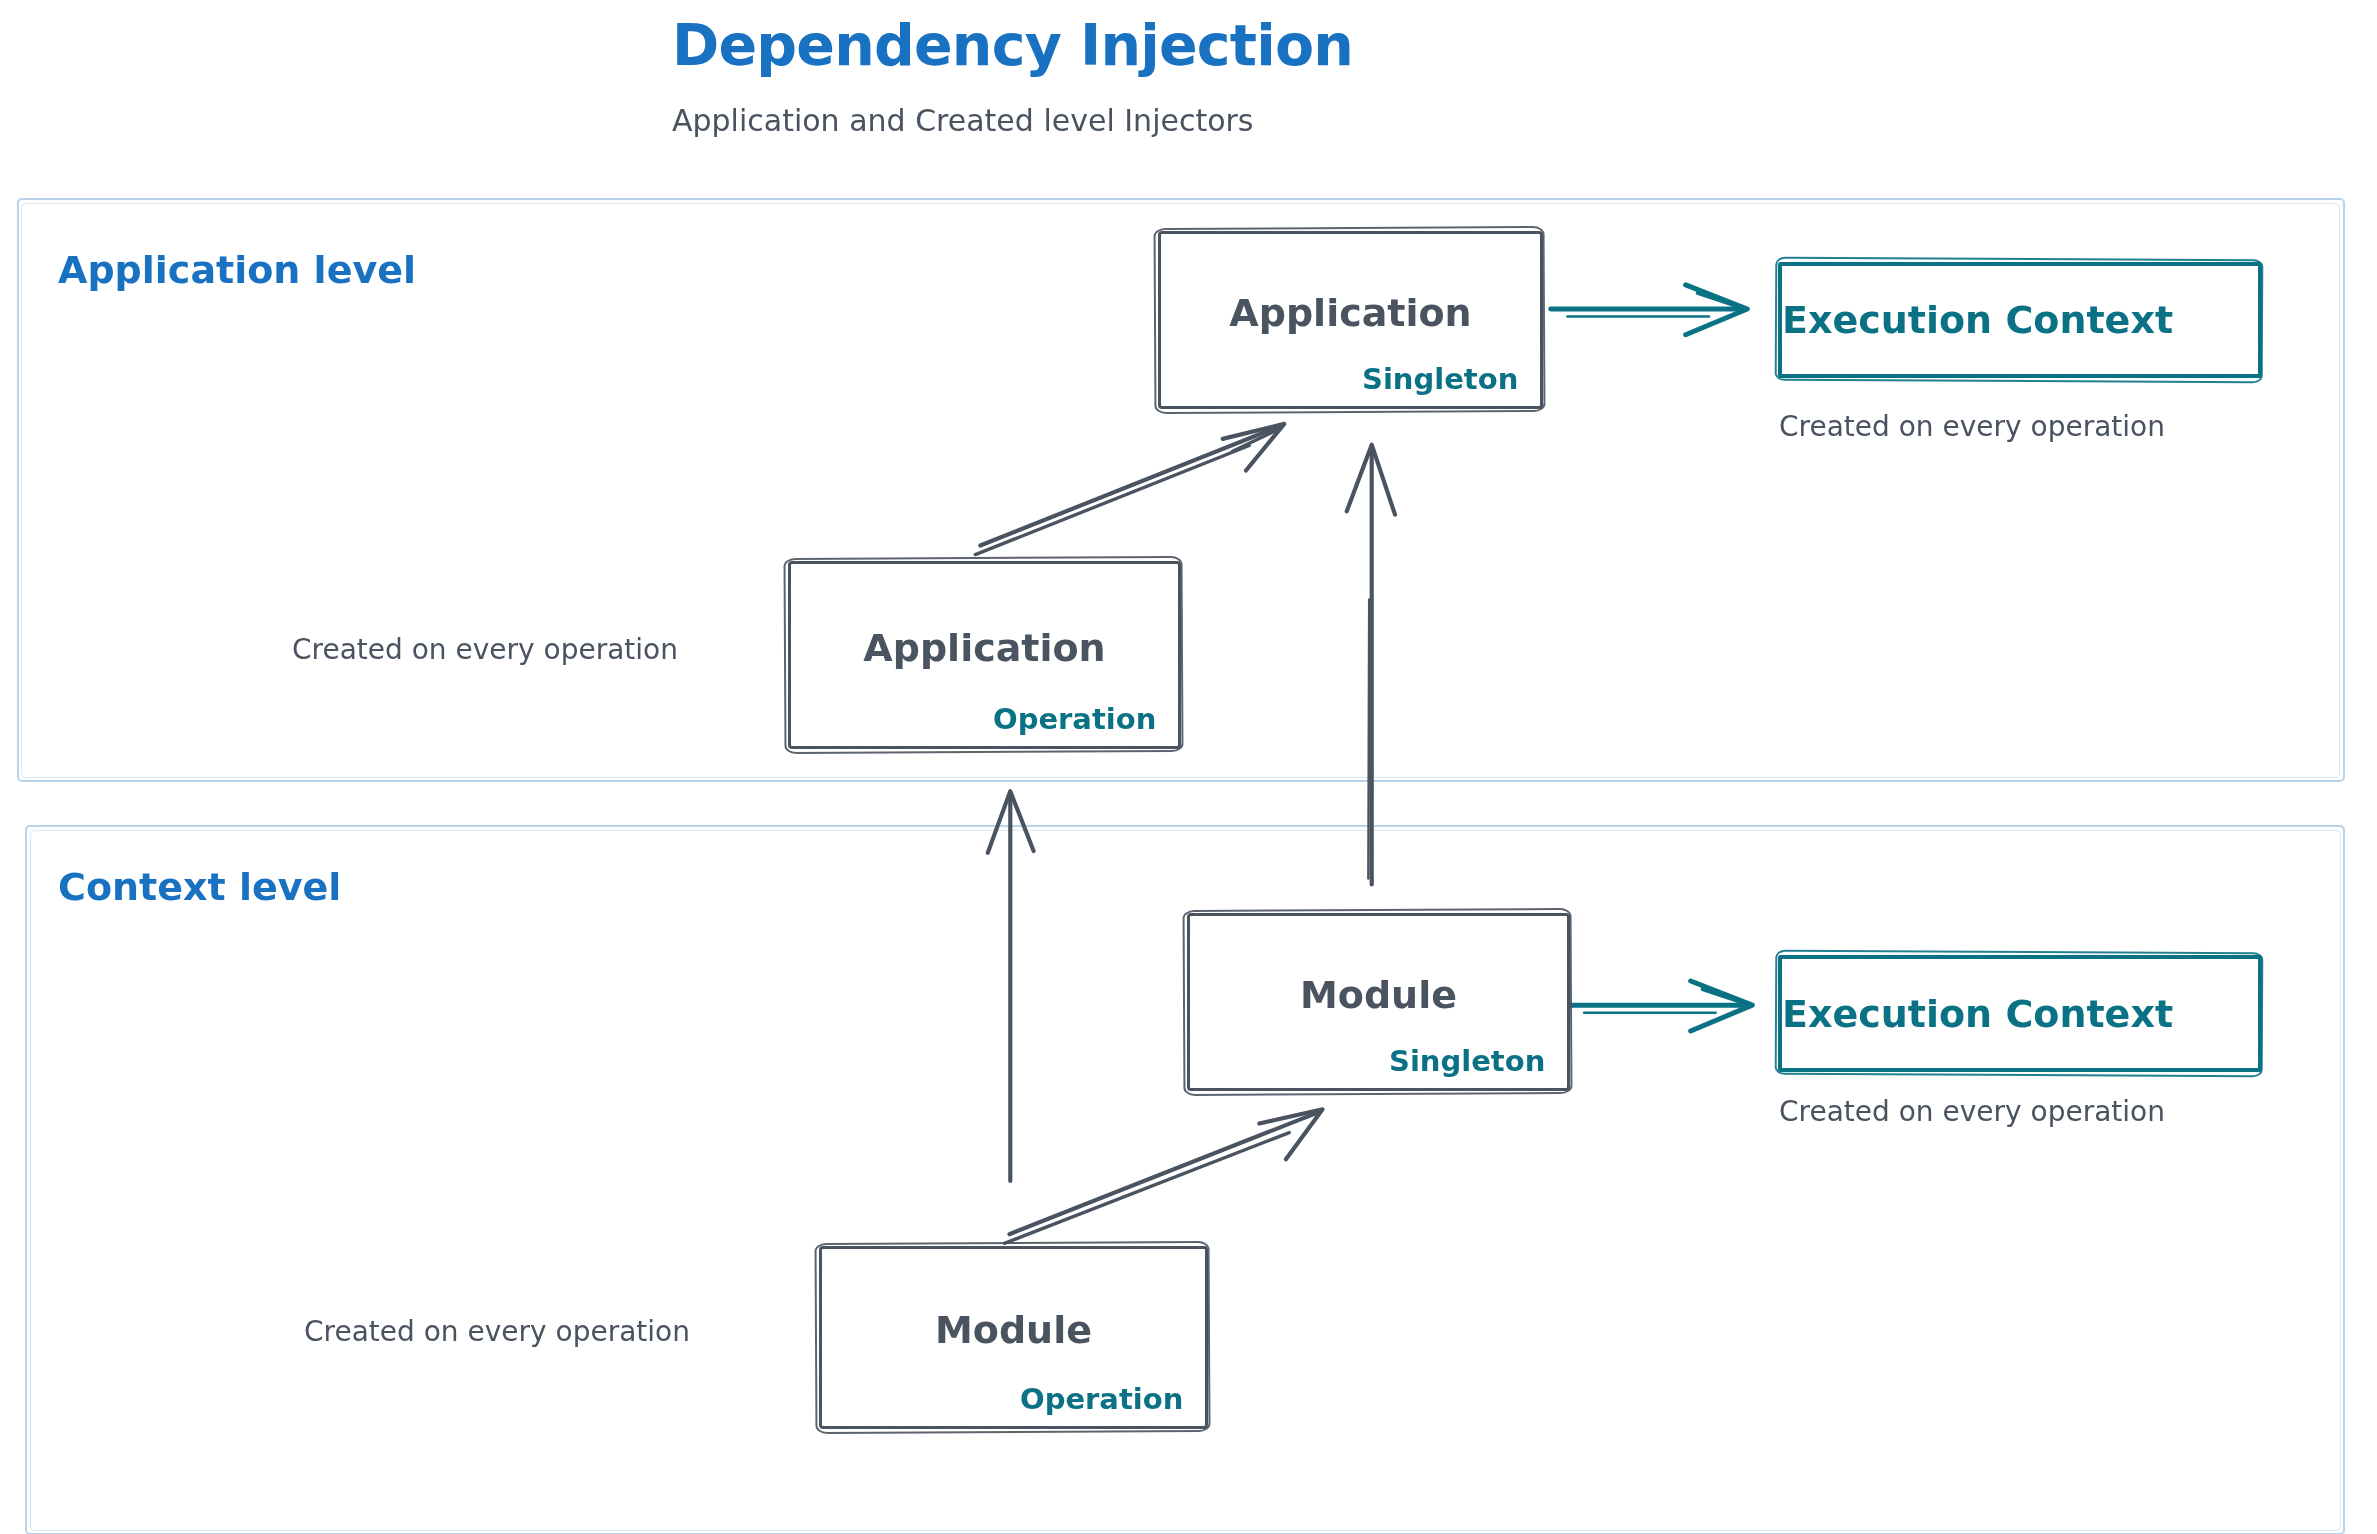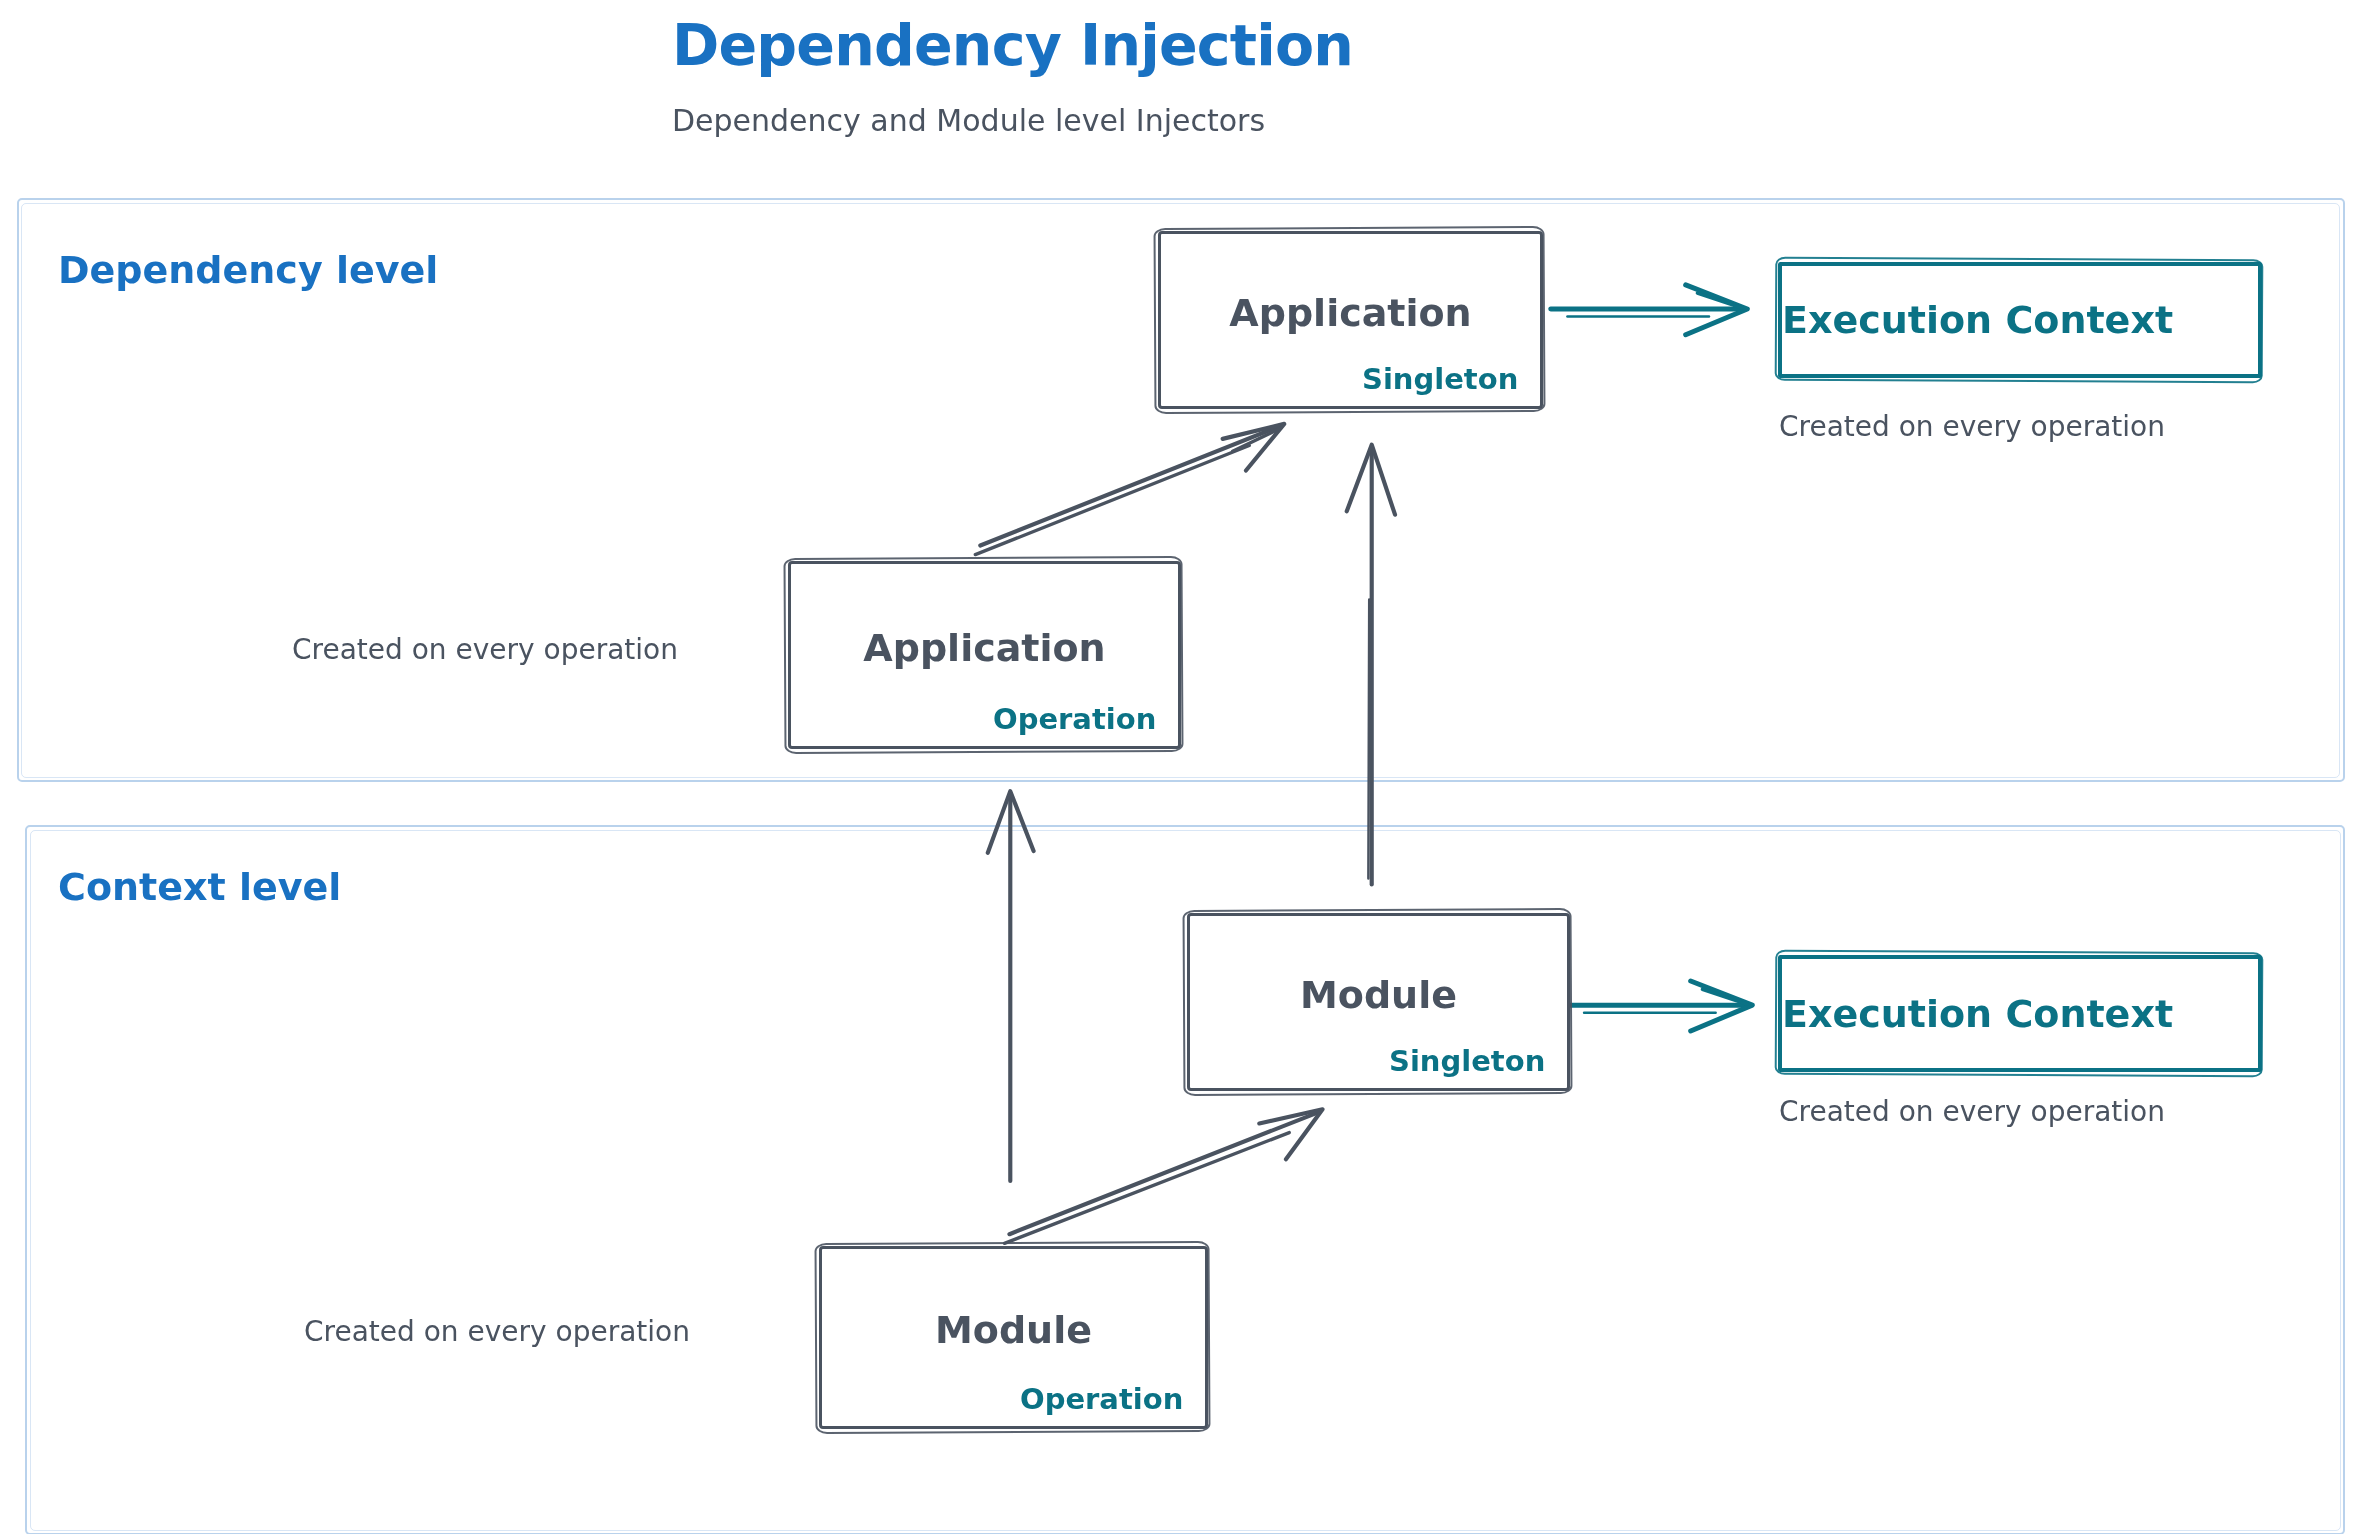--- a/index.html
+++ b/index.html
@@ -98,24 +98,24 @@
   svg.arrows{position:absolute;left:0;top:0;z-index:1;}
   .ink-stroke{stroke:var(--ink);fill:none;stroke-linecap:round;stroke-linejoin:round;}
   .teal-stroke{stroke:var(--teal);fill:none;stroke-linecap:round;stroke-linejoin:round;}
 </style>
 </head>
 <body>
 
 <div class="canvas">
 
   <div class="abs center page-title">Dependency Injection</div>
-  <div class="abs center page-subtitle">Dependency and Module level Injectors</div>
+  <div class="abs center page-subtitle">Application and Created level Injectors</div>
 
   <div class="abs section" style="left:16.7px;top:198px;width:2324px;height:580px;"></div>
-  <div class="abs section-label" style="left:58px;top:248px;">Dependency level</div>
+  <div class="abs section-label" style="left:58px;top:248px;">Application level</div>
 
   <div class="abs section" style="left:25px;top:825px;width:2316px;height:706px;"></div>
   <div class="abs section-label" style="left:58px;top:865px;">Context level</div>
 
   <svg class="arrows" width="2377" height="1534" viewBox="0 0 2854 1842">
 
     <g>
       <path class="ink-stroke" stroke-width="5" d="M1177 655 L1536 512"></path>
       <path class="ink-stroke" stroke-width="4" d="M1171 666 L1500 535"></path>
       <polyline class="ink-stroke" stroke-width="5" points="1468,527 1542,509 1496,565"></polyline>

